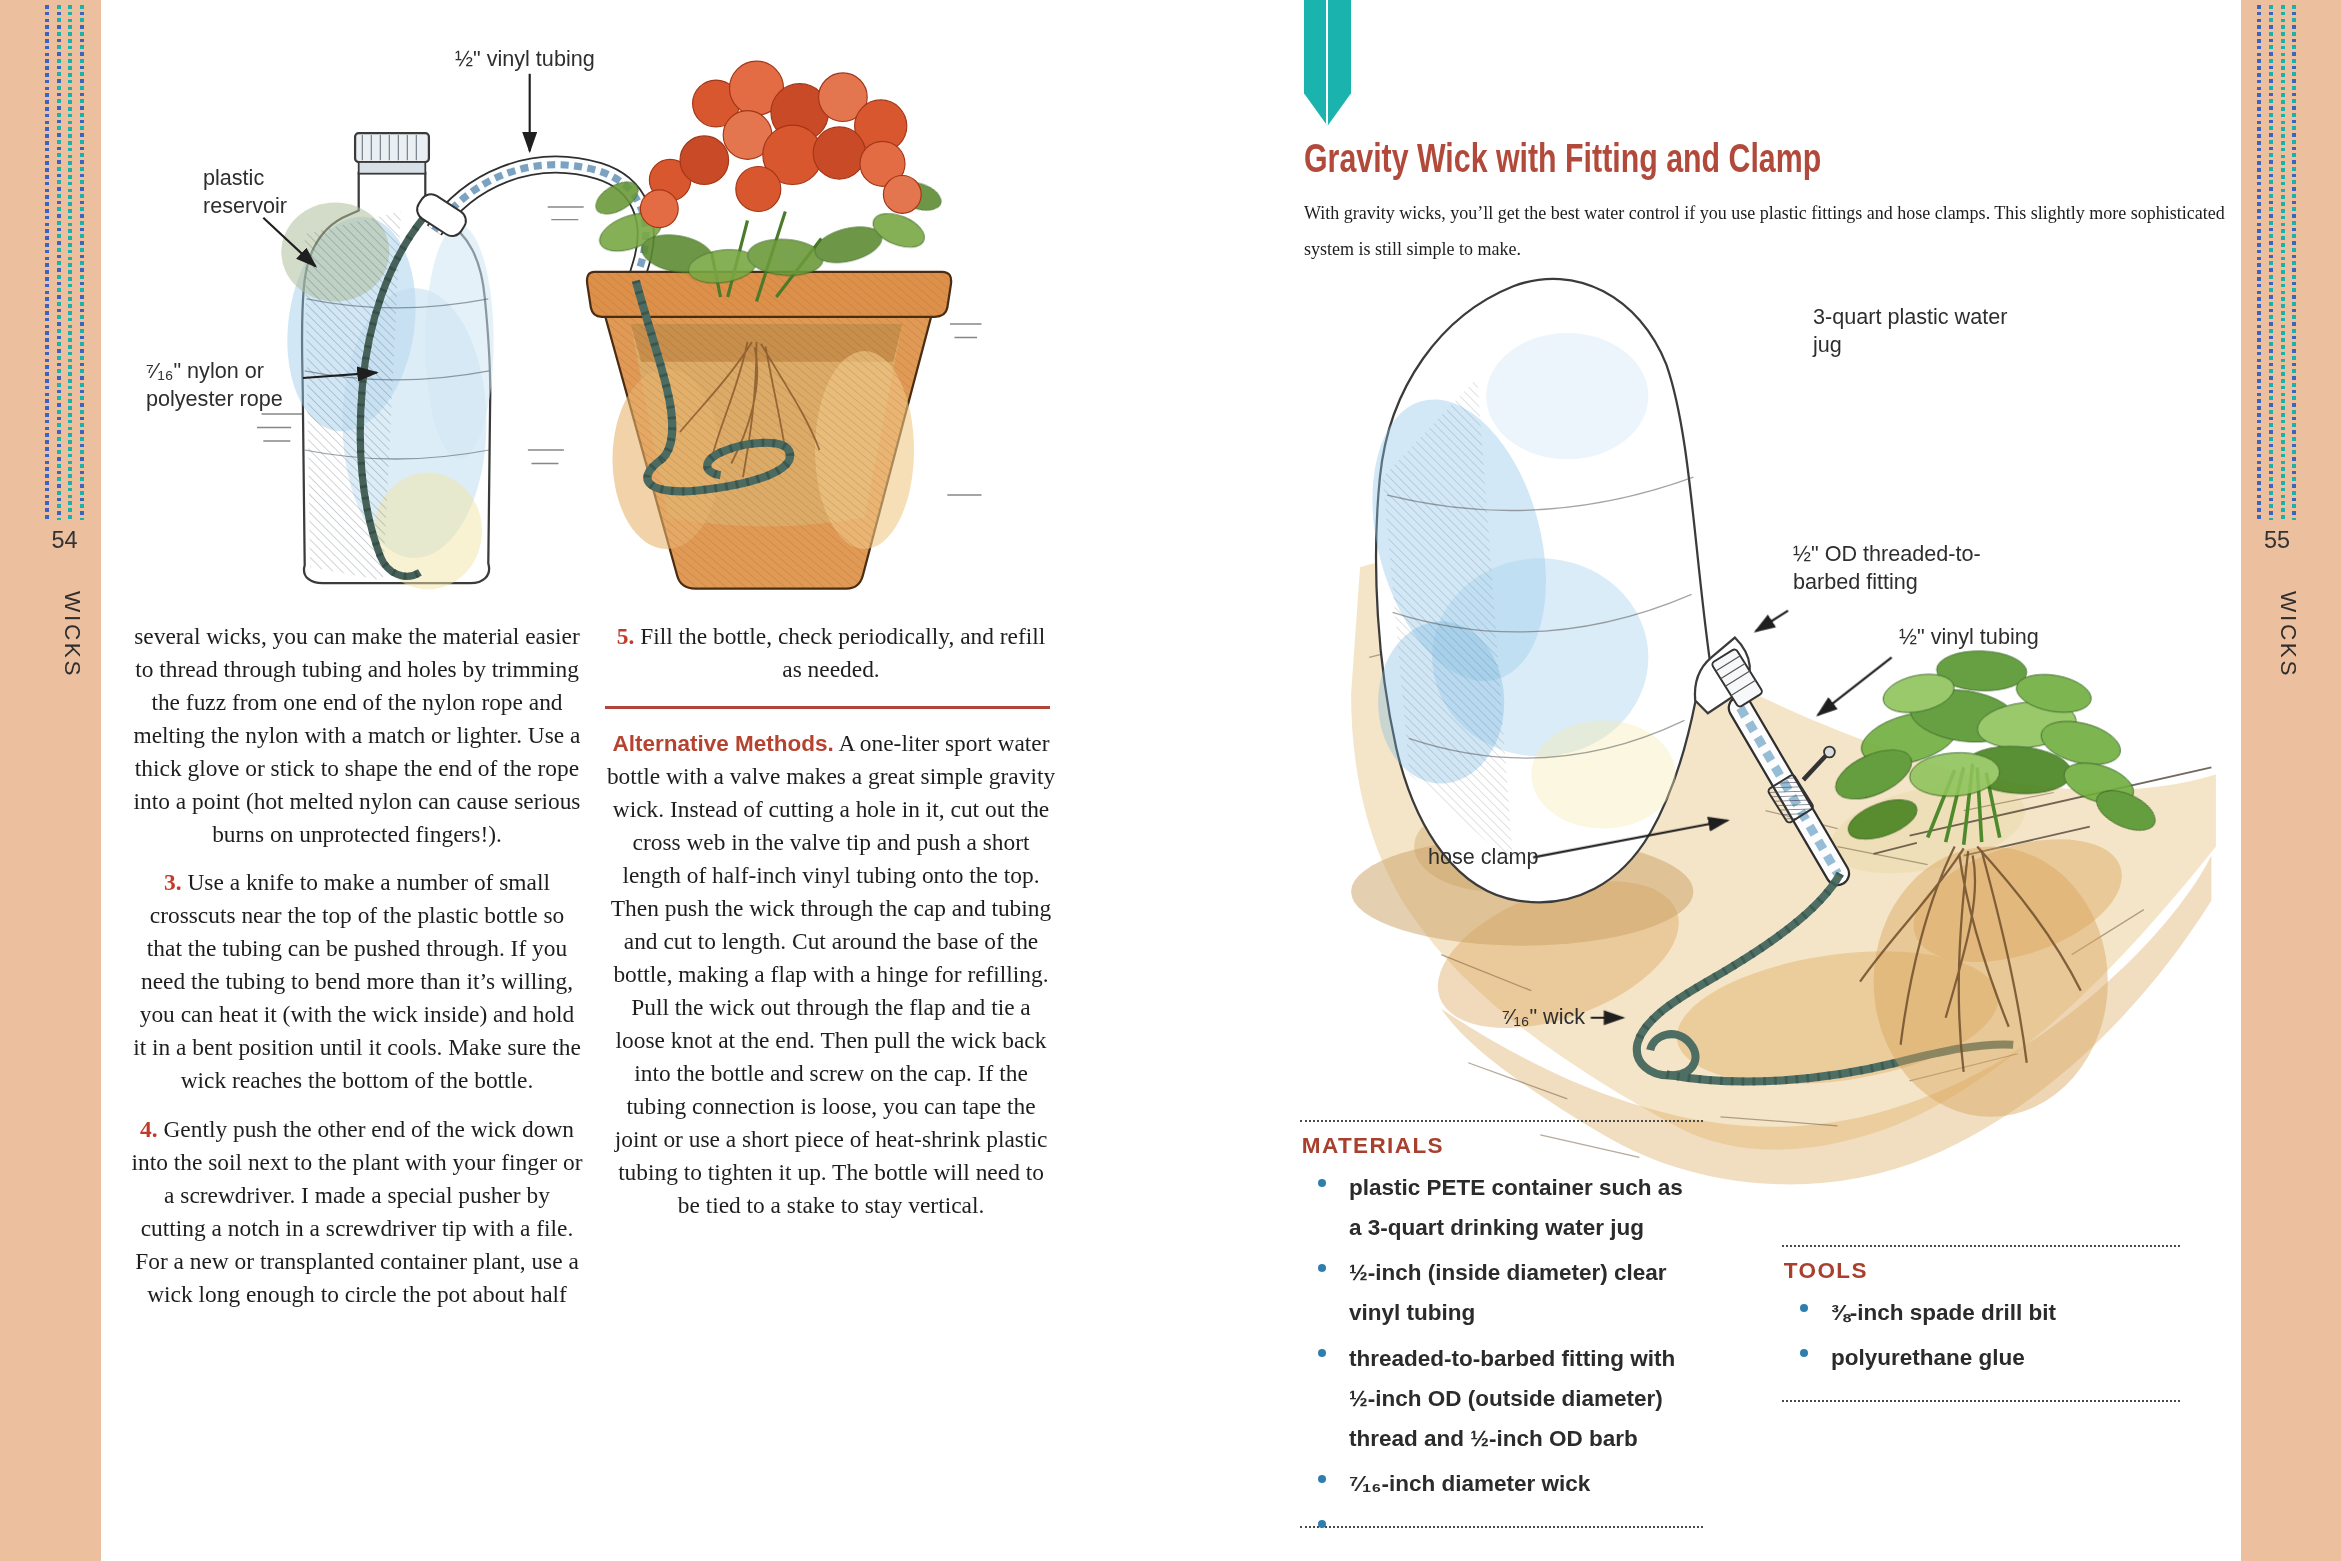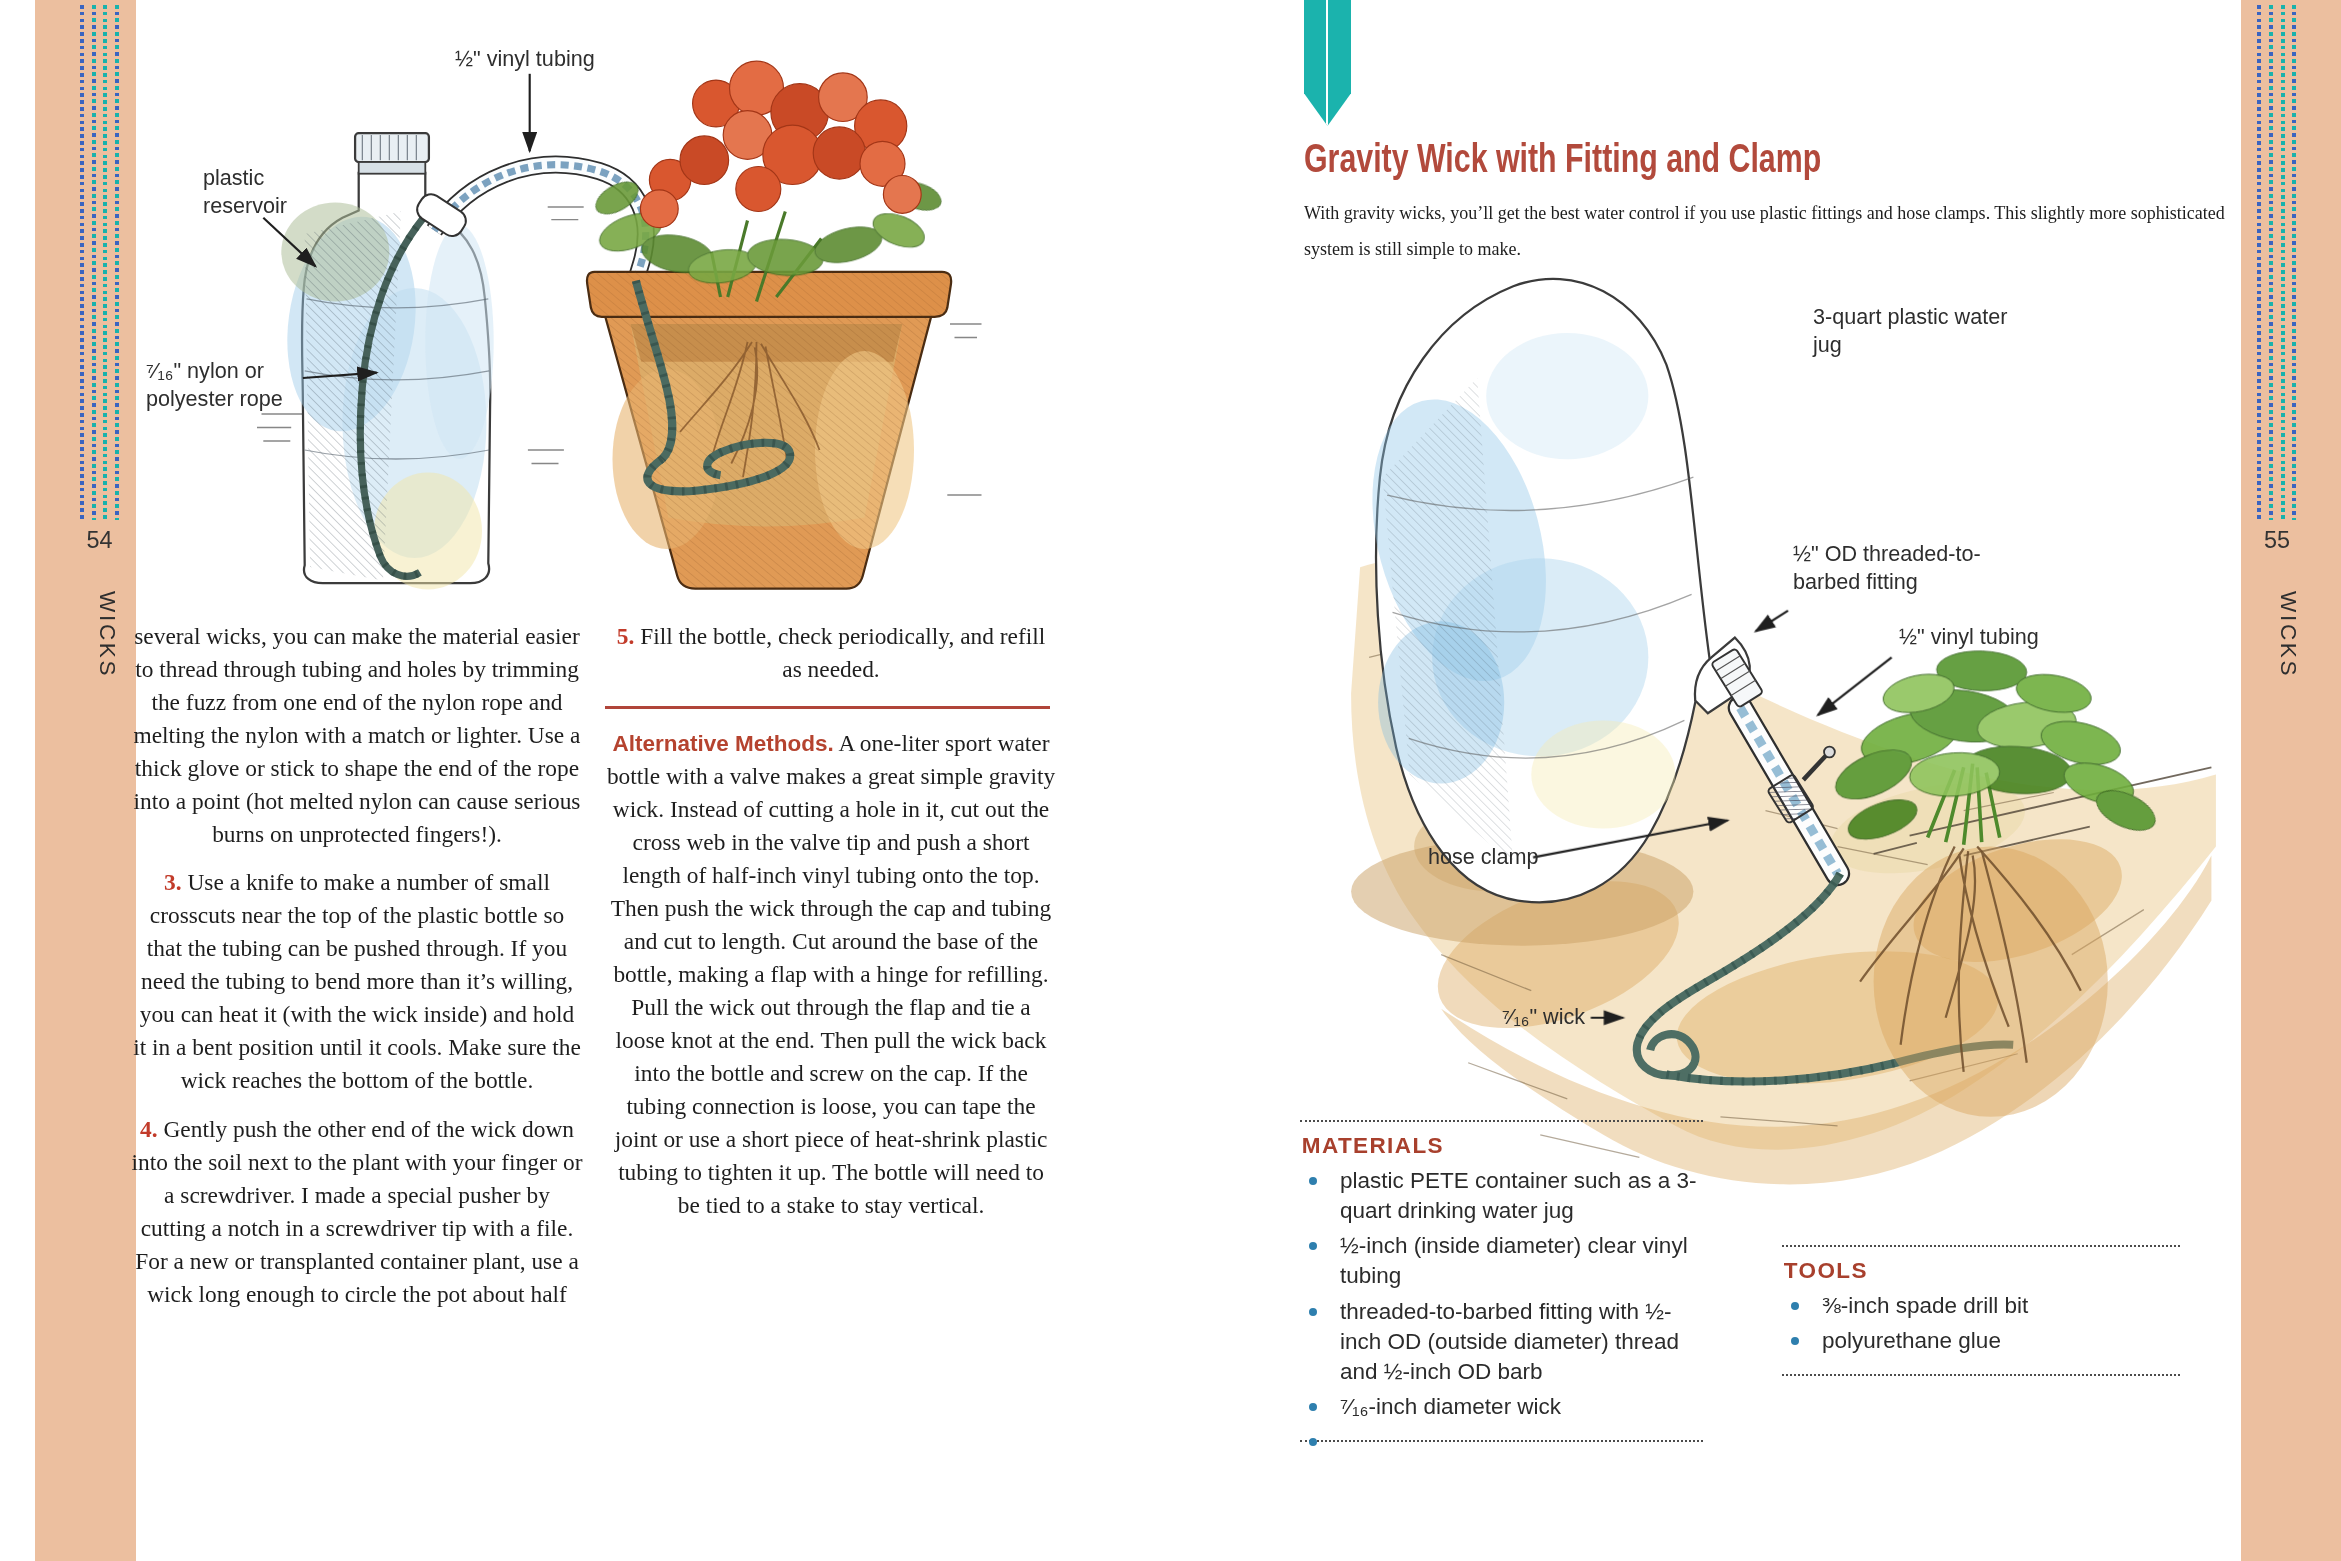--- a/index.html
+++ b/index.html
@@ -1,21 +1,21 @@
 <!DOCTYPE html>
 <html style="font-size:14.4px"><head>
 <meta charset="utf-8">
 <style>
   html,body{margin:0;padding:0;background:#888;}
   #canvas{position:relative;width:2342px;height:1561px;background:#ffffff;overflow:hidden;
           font-family:"Liberation Sans","DejaVu Sans",sans-serif;}
   .abs{position:absolute;}
   
   .strip{position:absolute;top:0;width:101px;height:1561px;background:#ecbf9f;}
-  .strip.left{left:0;margin-left:35px;} .strip.right{left:2241px;}
+  .strip.left{left:0;} .strip.right{left:2241px;}
   .dotcol{position:absolute;top:4.5px;width:3.6px;height:515px;}
   .dotcol.blue{background:repeating-linear-gradient(to bottom,#3a64c0 0 3.6px,transparent 3.6px 6.8px);}
   .dotcol.teal{background:repeating-linear-gradient(to bottom,#18b2ac 0 3.6px,transparent 3.6px 6.8px);}
   .dotcol.mix{background-image:
       repeating-linear-gradient(to bottom,#18b2ac 0 3.6px,transparent 3.6px 13.5px),
       repeating-linear-gradient(to bottom,transparent 0 6.8px,#3a64c0 6.8px 10.4px,transparent 10.4px 13.5px);}
   .pagenum{position:absolute;width:43px;text-align:center;font-size:23.4px;color:#333;top:527px;}
   .spine{position:absolute;top:581px;width:49px;height:108px;display:flex;justify-content:center;
          writing-mode:vertical-rl;text-orientation:mixed;font-size:22.5px;letter-spacing:2.7px;color:#2e2e2e;}
   
@@ -30,21 +30,21 @@
          white-space:nowrap;transform:scaleX(.74);transform-origin:left top;letter-spacing:0px;}
   .intro{position:absolute;left:1304px;top:195px;width:946px;font-size:18px;line-height:36px;}
   
   .bookmark{position:absolute;left:1304px;top:0;width:47px;height:126px;background:#1bb3ad;
             clip-path:polygon(0 0,100% 0,100% 74%,50% 100%,0 74%);}
   .bookmark .seam{position:absolute;left:21.6px;top:0;width:2.7px;height:126px;background:#ffffff;}
   
   .specbox{position:absolute;border-top:2.7px dotted #4b4b4b;border-bottom:2.7px dotted #4b4b4b;
            padding:9px 0 12.6px 0;}
   .specbox h3{margin:1.8px 0 7.2px 1.8px;font-size:22.5px;letter-spacing:1.4px;color:#a8402d;}
-  .specbox ul{list-style:none;margin:0;padding:0;font-size:22.5px;line-height:30px;color:#2b2b2b;}
+  .specbox ul{list-style:none;margin:9px;padding:0;font-size:22.5px;line-height:40px;color:#2b2b2b;font-weight:bold;}
   .specbox li{position:relative;padding-left:40px;margin-bottom:5.4px;}
   .bullet{position:absolute;left:9px;top:10.8px;width:8px;height:8px;border-radius:50%;background:#2e7fae;}
 </style>
 </head>
 <body>
 
 <div id="canvas">
 
   <div class="strip left">
     <div class="dotcol blue" style="left:45px"></div>

